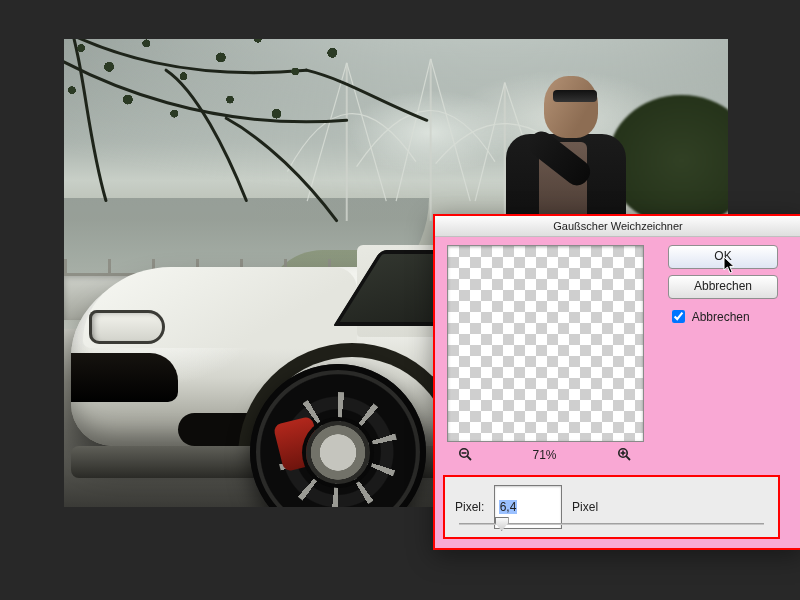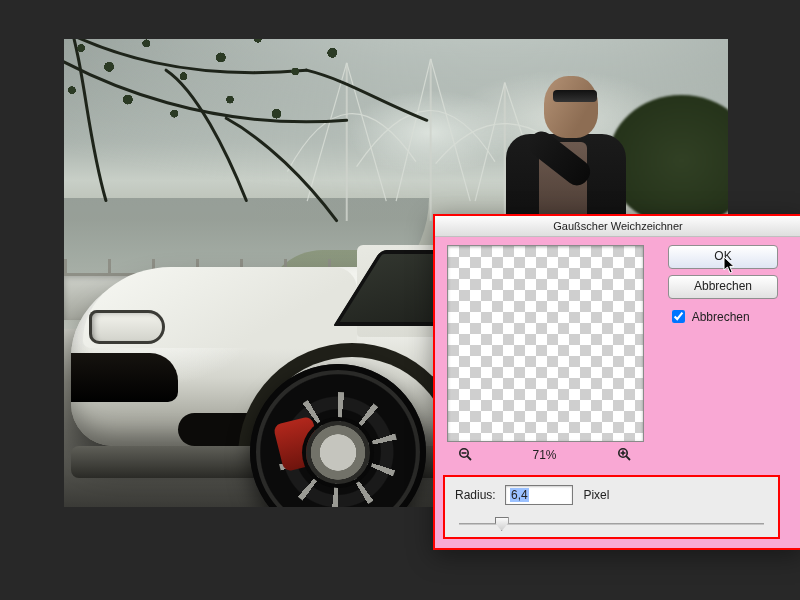--- a/index.html
+++ b/index.html
@@ -171,21 +171,21 @@
   .cancel{left:233px;top:38px;}
   .previewChk{position:absolute;left:233px;top:70px;font-size:12px;color:#222;}
   .previewChk input{vertical-align:-2px;margin-right:4px;}
 
   .cursor{position:absolute;left:288px;top:19px;width:14px;height:18px;pointer-events:none;}
 
   .radiusBox{position:absolute;left:8px;top:238px;width:337px;height:64px;
              border:2px solid #ff0000;box-sizing:border-box;background:#ececec;}
   .radiusRow{position:absolute;left:10px;top:8px;font-size:12px;color:#222;}
   .rinput{display:inline-block;width:58px;height:18px;border:1px solid #7a7a7a;
-          background:#fff;padding:0 4px;line-height:18px;margin:0 6px;
+          background:#fff;padding:12px 4px;line-height:18px;margin:0 6px;
           box-shadow:inset 0 1px 2px rgba(0,0,0,.2);}
   .rinput .sel{background:#9bc1ff;padding:0 1px;}
   .unit{margin-left:1px;}
 
   .slider{position:absolute;left:14px;right:14px;top:40px;height:14px;}
   .track{position:absolute;left:0;right:0;top:6px;height:2px;
          background:linear-gradient(180deg,#8f8f8f,#d8d8d8);}
   .thumb{position:absolute;top:0;width:12px;height:12px;transform:translateX(-50%);
          background:linear-gradient(180deg,#fafafa,#cfcfcf);
          border:1px solid #7a7a7a;clip-path:polygon(50% 100%,100% 40%,100% 0,0 0,0 40%);}
@@ -296,21 +296,21 @@
     </label>
 
     <div class="cursor">
       <svg viewBox="0 0 14 18">
           <path d="M1 1 L1 14 L4.5 11 L7 17 L9.2 16 L6.8 10.4 L11 10.4 Z" fill="#000" stroke="#fff" stroke-width="1"></path>
         </svg>
     </div>
 
     <div class="radiusBox" style="border-color: rgb(255, 0, 0);">
       <div class="radiusRow">
-        <span>Radius:</span>
+        <span>Pixel:</span>
         <span class="rinput"><span class="sel">6,4</span></span>
         <span class="unit">Pixel</span>
       </div>
       <div class="slider">
         <div class="track"></div>
         <div class="thumb" id="thumb" style="left: 14%;"></div>
       </div>
     </div>
   </div>
 </div>

